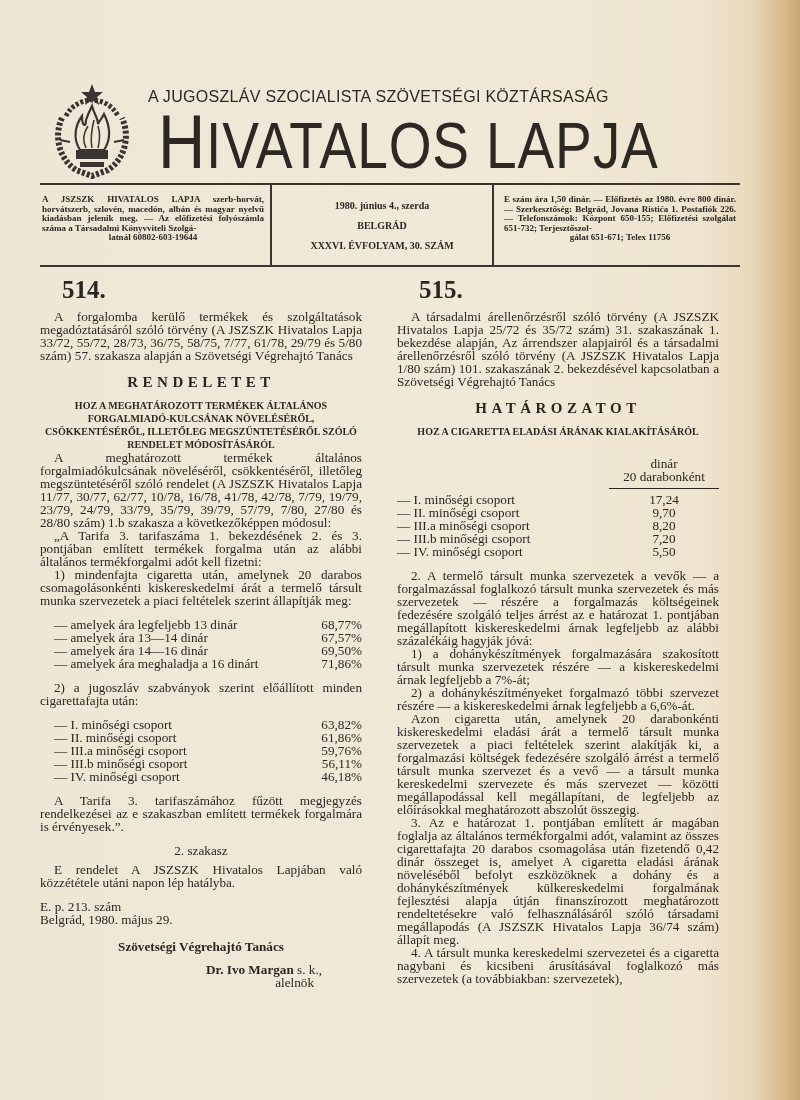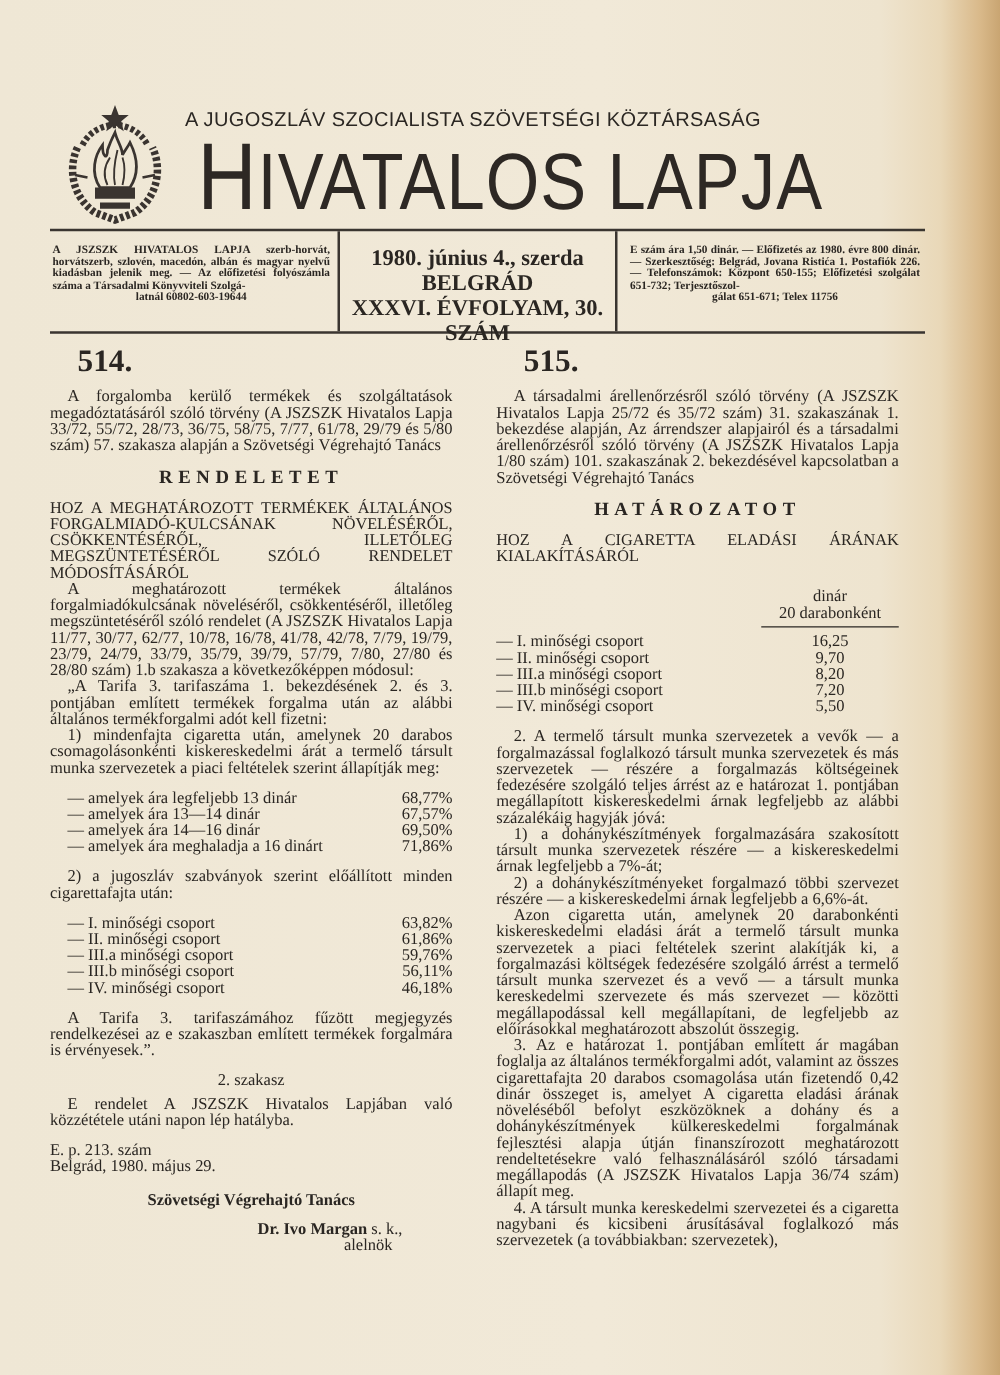--- a/index.html
+++ b/index.html
@@ -34,39 +34,39 @@
       border-top: 2px solid #3a3530; border-bottom: 2px solid #3a3530;
     }
     .infobar .cell { position: absolute; top: 0; height: 80px; box-sizing: border-box; }
     .info-left {
       left: 0; width: 232px; padding: 10px 6px 0 2px;
       font-size: 9px; line-height: 9.5px; font-weight: bold; text-align: justify;
       border-right: 2px solid #3a3530;
     }
     .info-center {
       left: 232px; width: 222px; text-align: center; padding-top: 11px;
-      font-size: 18px; font-weight: bold; line-height: 20px;
+      font-size: 10px; font-weight: bold; line-height: 20px;
       border-right: 2px solid #3a3530;
     }
     .info-right {
       left: 460px; width: 240px; padding: 10px 4px 0 4px;
       font-size: 9px; line-height: 9.5px; font-weight: bold; text-align: justify;
     }
     .center-line { display: block; }
     .info-left .last, .info-right .last { text-align: center; display: block; }
 
     .col { position: absolute; top: 280px; width: 322px; font-size: 13.2px; line-height: 13px; text-align: justify; }
     .col-left { left: 40px; }
     .col-right { left: 397px; }
 
     .doc-num { font-weight: bold; font-size: 25px; margin: 0 0 10px 22px; line-height: 20px; }
     p { margin: 0; text-indent: 14px; }
     .noindent { text-indent: 0; }
     .spaced-heading { text-align: center; font-weight: bold; letter-spacing: 4.5px; font-size: 15px; margin: 14px 0 10px; }
-    .caps-heading { font-weight: normal; font-size: 13px; line-height: 13px; }
+    .caps-heading { text-align: center; font-weight: bold; font-size: 10px; line-height: 13px; }
     .section { text-align: center; margin: 11px 0 6px; }
     .gap { height: 11px; }
 
     .rate-list { margin: 0; padding: 0; list-style: none; }
     .rate-list li { display: flex; justify-content: space-between; padding-left: 14px; }
     .rate-list li .v { text-align: right; }
 
     .price-head { text-align: right; margin: 8px 0 0 0; }
     .price-head .ph { display: inline-block; width: 110px; text-align: center; border-bottom: 1.5px solid #2a2622; padding-bottom: 5px; margin-bottom: 4px; }
     .price-list li { padding-left: 0; }
@@ -182,21 +182,21 @@
     <p>A társadalmi árellenőrzésről szóló törvény (A JSZSZK Hivatalos Lapja 25/72 és 35/72 szám) 31. szakaszának 1. bekezdése alapján, Az árrendszer alapjairól és a társadalmi árellenőrzésről szóló törvény (A JSZSZK Hivatalos Lapja 1/80 szám) 101. szakaszának 2. bekezdésével kapcsolatban a Szövetségi Végrehajtó Tanács</p>
     <div class="spaced-heading">HATÁROZATOT</div>
     <div class="caps-heading">HOZ A CIGARETTA ELADÁSI ÁRÁNAK KIALAKÍTÁSÁRÓL</div>
     <div class="gap"></div>
     <div class="price-head">
       <span class="ph"><span>dinár</span><br><span>20 darabonként</span></span>
     </div>
     <ul class="rate-list price-list">
       <li>
           <span>— I. minőségi csoport</span>
-          <span class="v">16,25</span>
+          <span class="v">17,24</span>
         </li>
       <li>
           <span>— II. minőségi csoport</span>
           <span class="v">9,70</span>
         </li>
       <li>
           <span>— III.a minőségi csoport</span>
           <span class="v">8,20</span>
         </li>
       <li>

